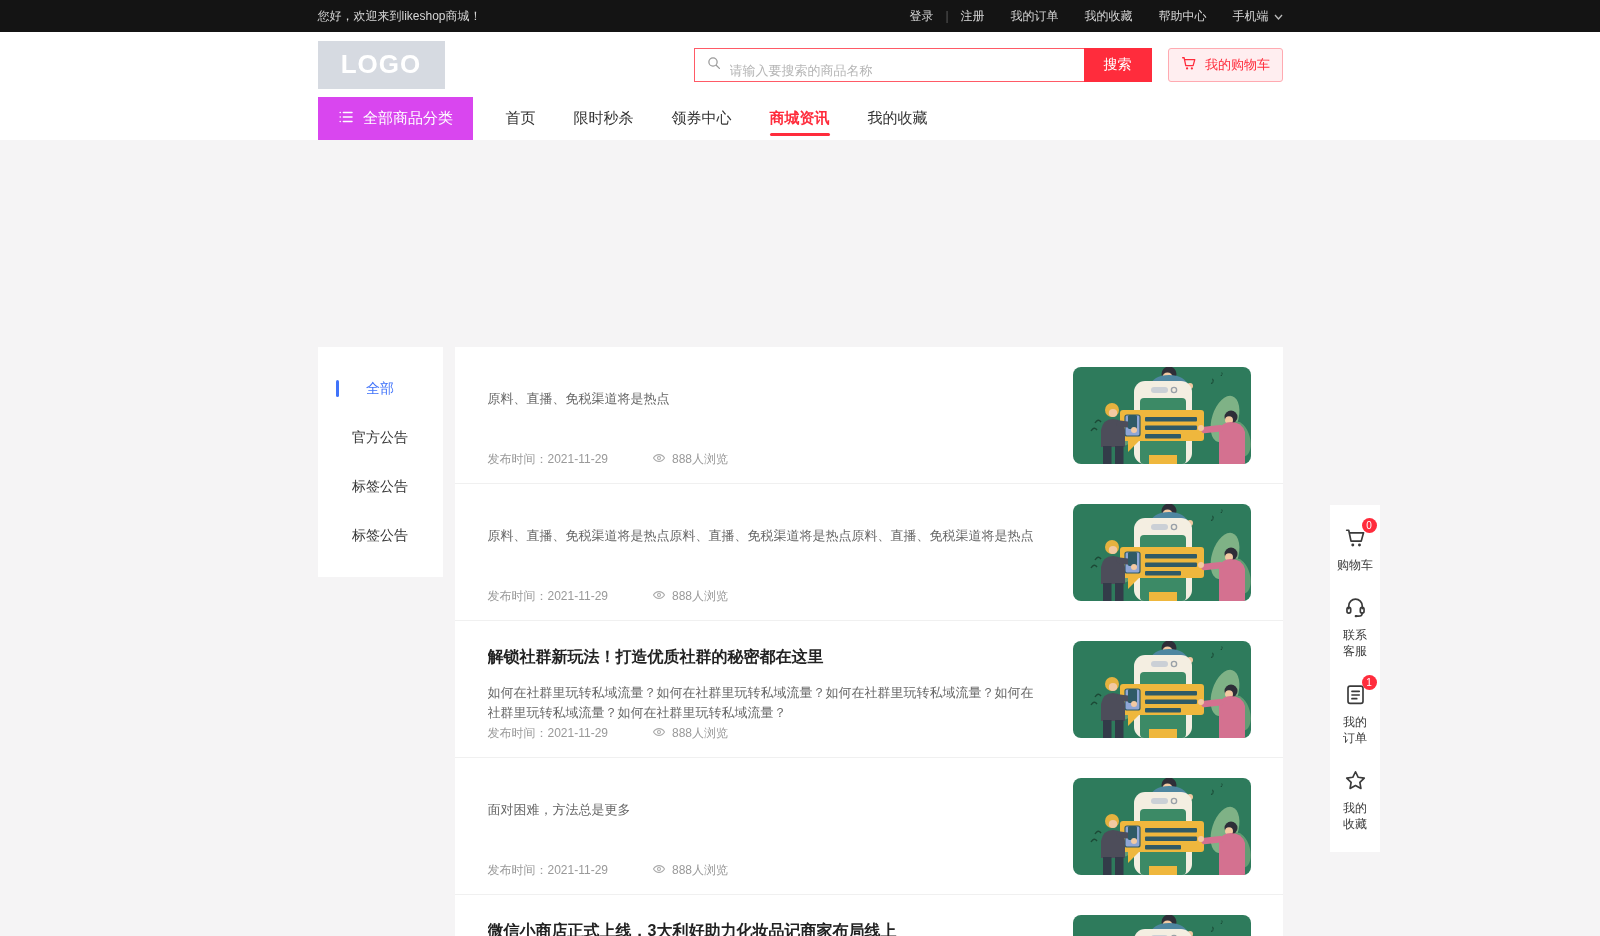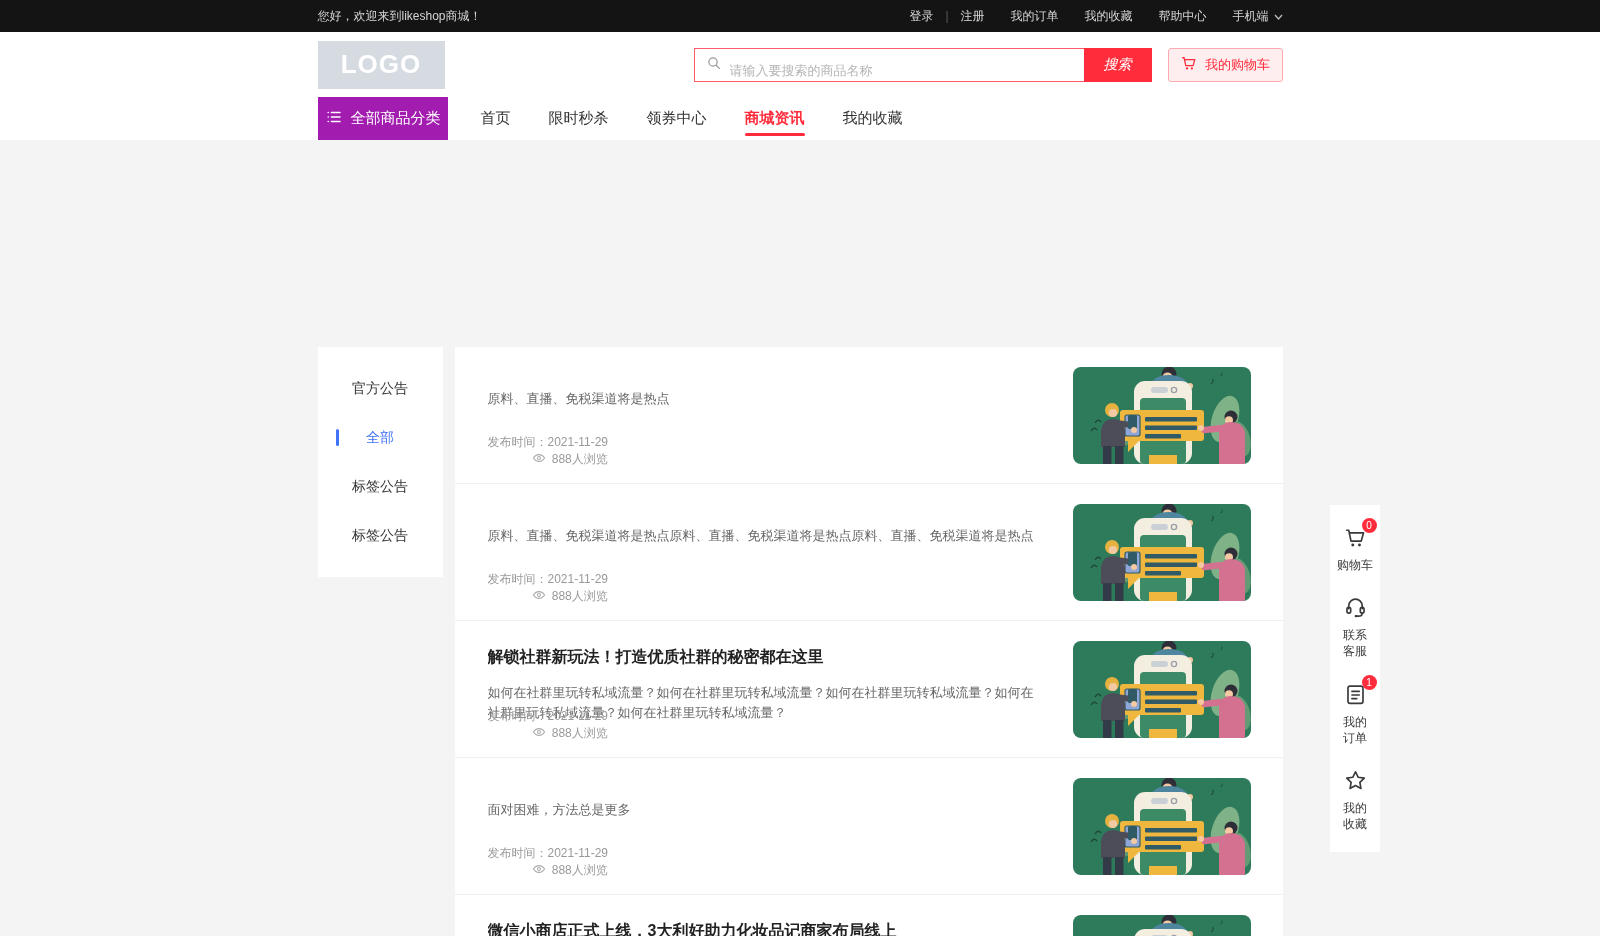--- a/index.html
+++ b/index.html
@@ -26,29 +26,29 @@
           align-items:center; justify-content:center; font-size:26px; font-weight:bold;
           letter-spacing:1px; cursor:pointer; }
   .search-wrap { margin-left:auto; display:flex; height:34px; }
   .search-box { display:flex; align-items:center; width:390px; background:#fff;
                 border:1px solid #ff5a66; border-right:none; padding-left:11px; }
   .search-box svg { flex:none; }
   .search-box input { border:none; outline:none; font-size:13px; flex:1; margin-left:8px;
                       color:#333; font-family:inherit; background:transparent;margin-top:12px; }
   .search-box input::placeholder { color:#b5b5b5; }
   .search-btn { width:68px; height:34px; background:#FF2C3C; color:#fff; font-size:14px;
-                border:none; cursor:pointer; font-family:inherit;font-style:italic; }
+                border:none; cursor:pointer; font-family:inherit; }
   .cart-btn { margin-left:16px; width:115px; height:34px; border:1px solid #ffaab1;
               background:#ffeef0; color:#FF2C3C; font-size:13px; display:flex;
               align-items:center; justify-content:center; gap:7px; border-radius:3px; cursor:pointer; }
 
   
   .navrow { background:#fff; }
   .nav-inner { display:flex; align-items:stretch; height:43px; }
-  .catalog-btn { width:130px; background:#a21caf; color:#fff; font-size:15px; display:flex;
+  .catalog-btn { width:155px; background:#d946ef; color:#fff; font-size:15px; display:flex;
                  align-items:center; justify-content:center; gap:8px; cursor:pointer; }
   .nav-tabs { display:flex; margin-left:14px; }
   .nav-tab { position:relative; padding:0 19px; font-size:15px; color:#333; display:flex;
              align-items:center; cursor:pointer; }
   .nav-tab.active { color:#FF2C3C; font-weight:bold; }
   .nav-tab.active::after { content:""; position:absolute; left:19px; right:19px; bottom:4px;
                            height:3px; background:#FF2C3C; border-radius:2px; }
 
   
   .main { padding-top:207px; }
@@ -61,22 +61,22 @@
   .side-item.active::before { content:""; position:absolute; left:18px; top:16px; width:3px;
                               height:17px; background:#4073FA; border-radius:2px; }
 
   .list-card { flex:1; margin-left:12px; background:#fff; }
   .article-item { position:relative; height:137px; padding:26px 243px 0 33px;
                   border-bottom:1px solid #f0f0f0; cursor:pointer; }
   .article-title { font-size:16px; font-weight:bold; color:#222; line-height:1.25;
                    overflow:hidden; white-space:nowrap; text-overflow:ellipsis; }
   .article-summary { margin-top:16px; font-size:13px; color:#666; line-height:1.55;
                      max-height:42px; overflow:hidden; }
-  .article-meta { position:absolute; left:33px; bottom:15px; display:flex; align-items:center;
-                  font-size:12px; color:#999;flex-direction:column; }
+  .article-meta { position:absolute; left:33px; bottom:15px; display:flex; align-items:flex-start;
+                  font-size:12px; color:#999; }
   .meta-views { margin-left:44px; display:flex; align-items:center; gap:6px; }
   .article-thumb { position:absolute; right:32px; top:20px; width:178px; height:97px;
                    border-radius:8px; overflow:hidden; }
   .article-thumb svg { display:block; }
 
   
   .float-panel { position:absolute; left:1330px; top:505px; width:50px; background:#fff;
                  padding:9px 0; }
   .float-item { display:flex; flex-direction:column; align-items:center; padding:11px 0; cursor:pointer; }
   .float-icon { position:relative; width:25px; height:25px; }
@@ -165,23 +165,23 @@
         <div class="nav-tab">我的收藏</div>
       </div>
   </div>
 </div>
 
 <div class="main">
   <div class="container content">
 
     <div class="side-card">
 
+        <div class="side-item active">全部</div>
+
         <div class="side-item">官方公告</div>
-
-        <div class="side-item active">全部</div>
 
         <div class="side-item">标签公告</div>
 
         <div class="side-item">标签公告</div>
       </div>
 
     <div class="list-card">
 
         <div class="article-item">
           <div class="article-summary">原料、直播、免税渠道将是热点</div>

